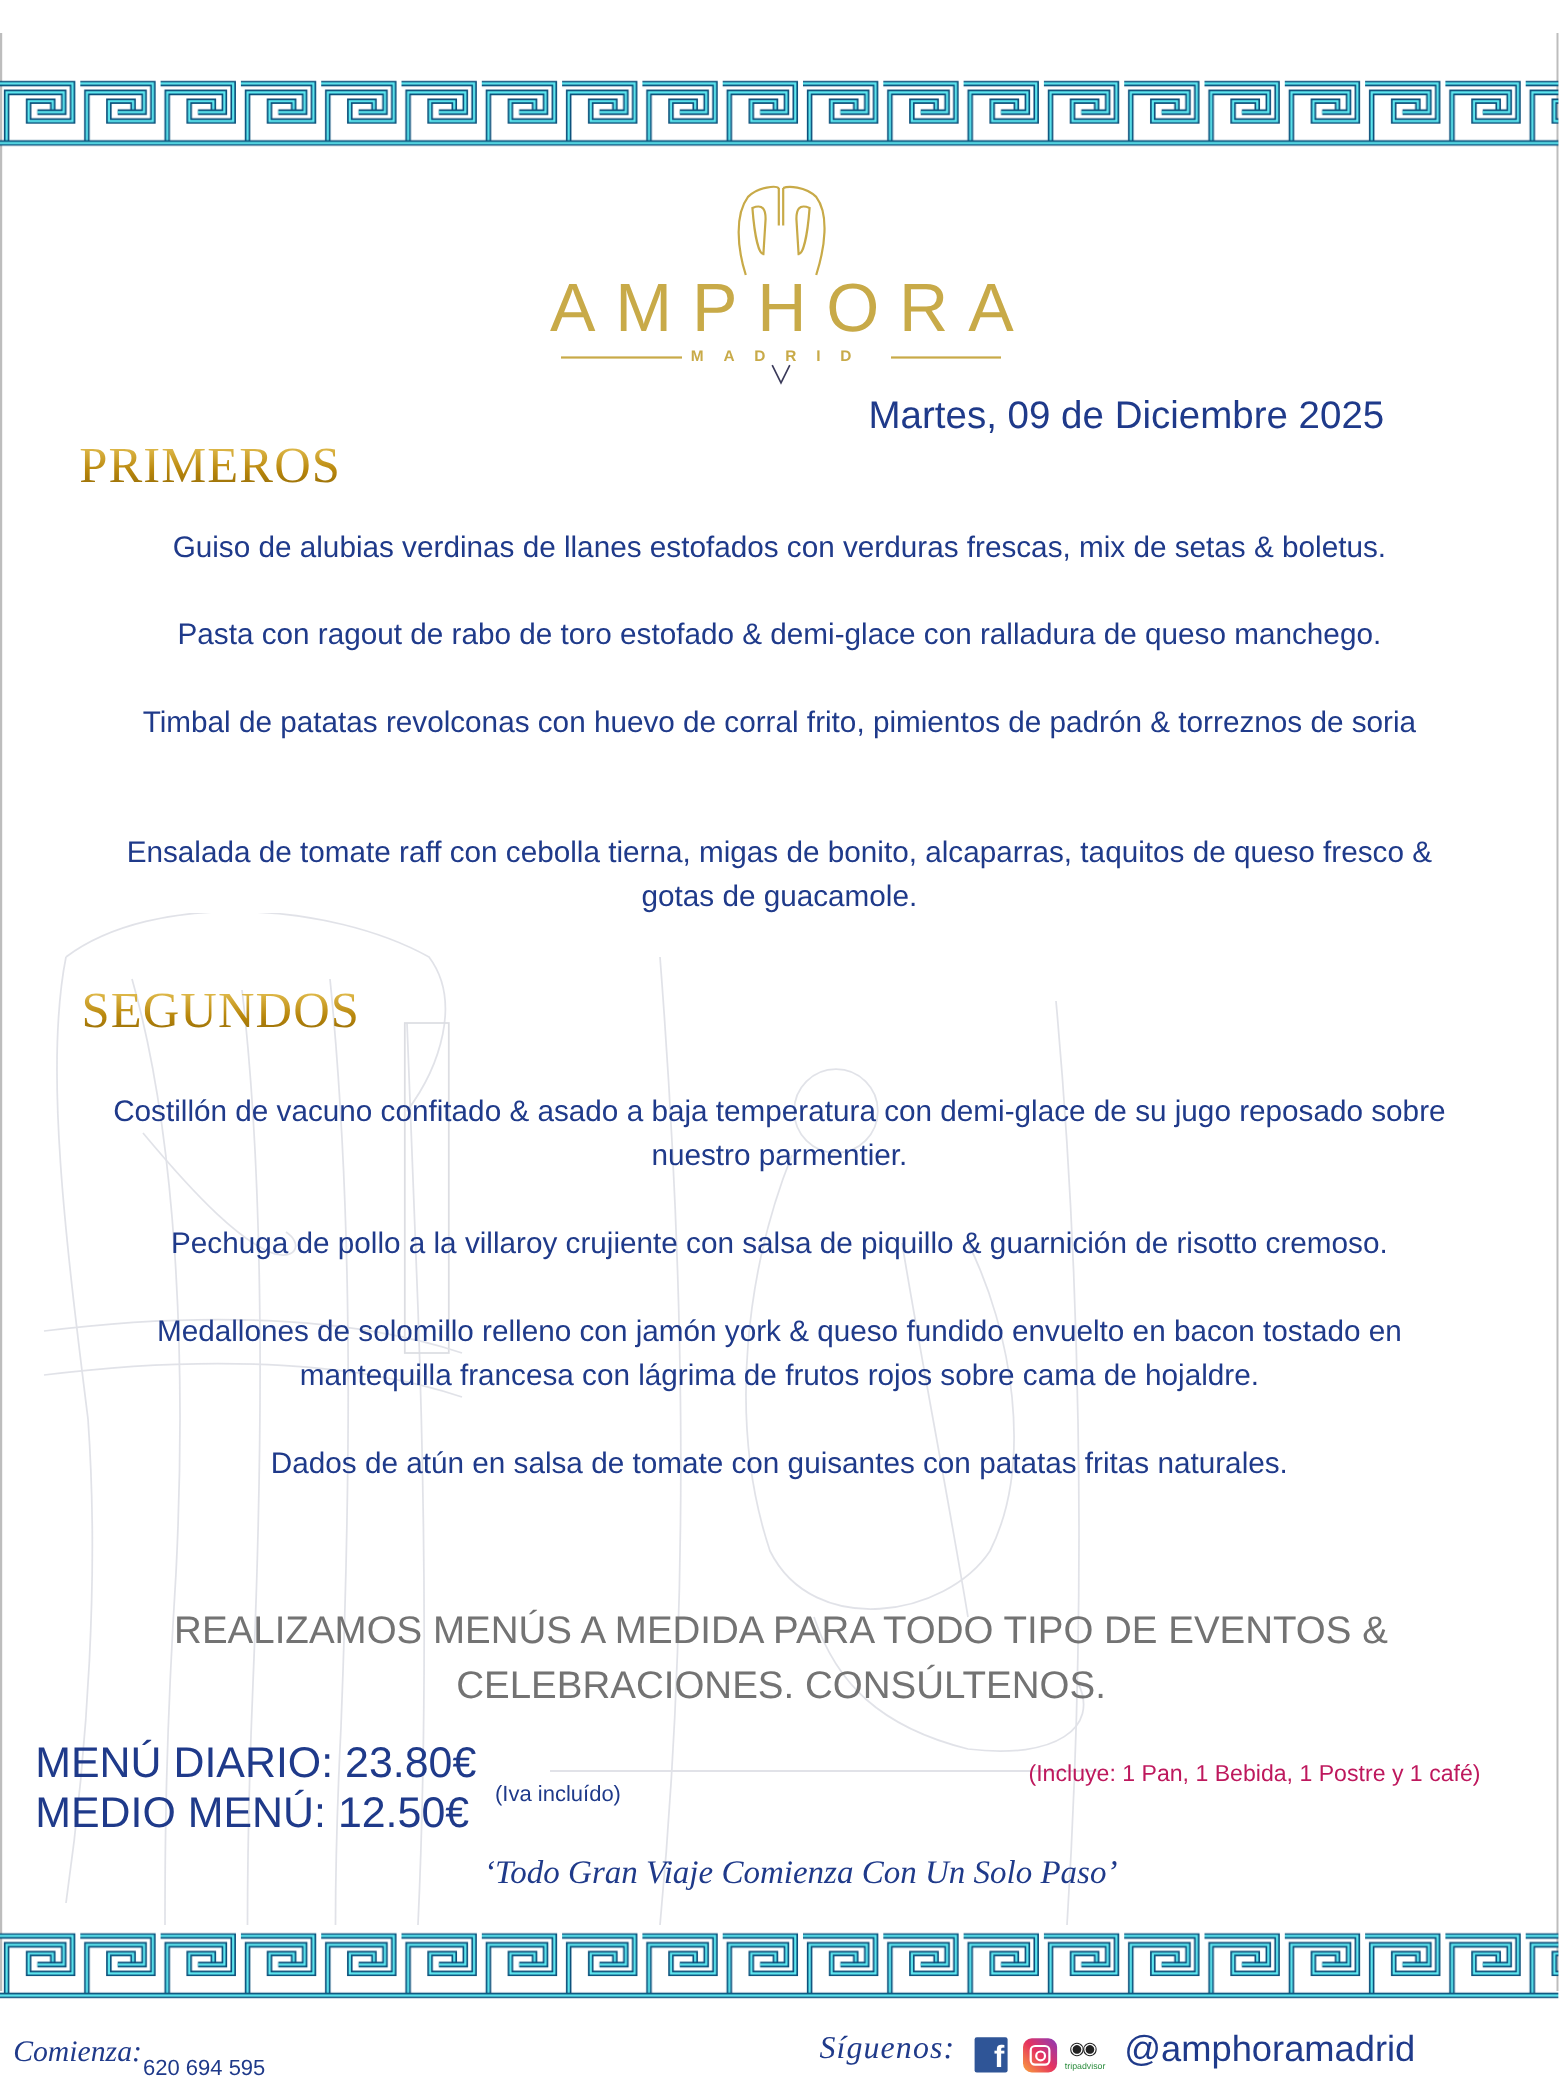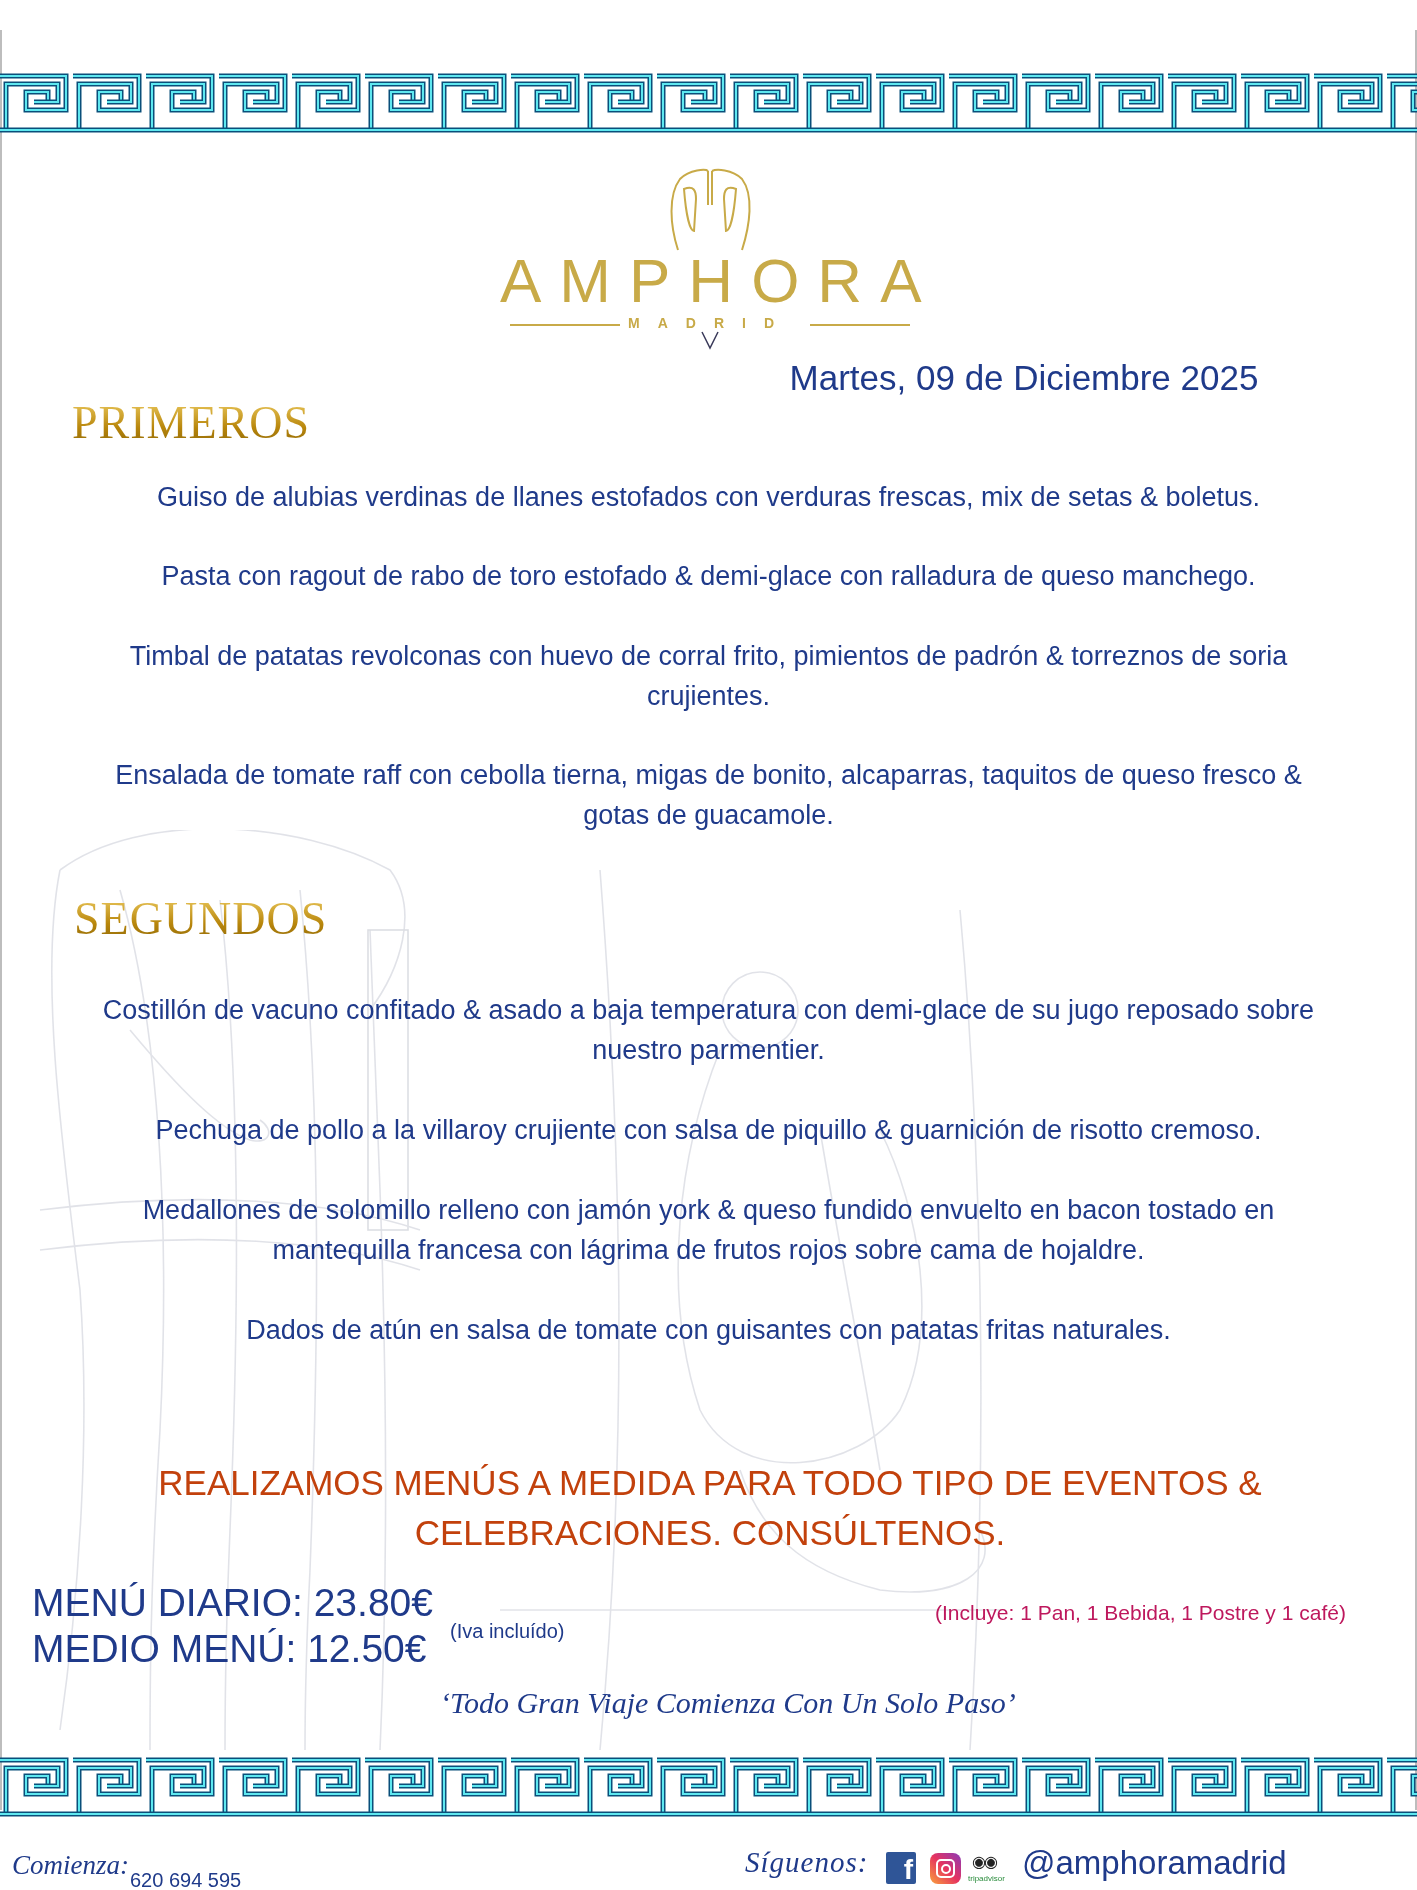--- a/index.html
+++ b/index.html
@@ -21,21 +21,21 @@
   .logo-line-r { position: absolute; right: 10px; top: 169px; width: 100px; height: 2px; background: #c8aa48; }
 
   .date { position: absolute; left: 704px; top: 358px; width: 640px; text-align: center; font-size: 35px; color: #1f3a8a; }
 
   .section-title { position: absolute; font-family: "Liberation Serif", "DejaVu Serif", serif; font-size: 46px; letter-spacing: 1px; color: #c59a15; background: linear-gradient(#f3d36a, #b8860b 60%, #8a6508); -webkit-background-clip: text; background-clip: text; -webkit-text-fill-color: transparent; }
   .primeros-title { left: 72px; top: 396px; }
   .segundos-title { left: 74px; top: 892px; }
 
   .dish { position: absolute; left: 0; width: 1417px; text-align: center; font-size: 27px; line-height: 40px; color: #1f3a8a; }
 
-  .promo { position: absolute; left: 100px; width: 1220px; text-align: center; font-size: 35px; line-height: 50px; color: #c2410c; text-transform: uppercase; }
+  .promo { position: absolute; left: 100px; width: 1220px; text-align: center; font-size: 35px; line-height: 50px; color: #737373; text-transform: uppercase; }
 
   .price { position: absolute; left: 32px; font-size: 39px; color: #1f3a8a; line-height: 46px; }
   .price-1 { top: 1580px; }
   .price-2 { top: 1626px; }
   .iva { position: absolute; left: 450px; top: 1620px; font-size: 20px; color: #1f3a8a; }
   .includes { position: absolute; left: 935px; top: 1601px; font-size: 21px; color: #be185d; }
 
   .quote { position: absolute; left: 440px; top: 1686px; width: 640px; font-family: "Liberation Serif", "DejaVu Serif", serif; font-style: italic; font-size: 30px; color: #1f3a8a; }
 
   .reservas-label { position: absolute; left: 12px; top: 1850px; font-family: "Liberation Serif", serif; font-style: italic; font-size: 27px; color: #1f3a8a; }
@@ -118,21 +118,20 @@
 <div class="section-title primeros-title">PRIMEROS</div>
 
 <div class="dish" style="top:477px">
   <div>Guiso de alubias verdinas de llanes estofados con verduras frescas, mix de setas &amp; boletus.</div>
 </div>
 <div class="dish" style="top:556px">
   <div>Pasta con ragout de rabo de toro estofado &amp; demi-glace con ralladura de queso manchego.</div>
 </div>
 <div class="dish" style="top:636px">
   <div>Timbal de patatas revolconas con huevo de corral frito, pimientos de padrón &amp; torreznos de soria</div>
-  <div>crujientes.</div>
 </div>
 <div class="dish" style="top:755px">
   <div>Ensalada de tomate raff con cebolla tierna, migas de bonito, alcaparras, taquitos de queso fresco &amp;</div>
   <div>gotas de guacamole.</div>
 </div>
 
 <div class="section-title segundos-title">SEGUNDOS</div>
 
 <div class="dish" style="top:990px">
   <div>Costillón de vacuno confitado &amp; asado a baja temperatura con demi-glace de su jugo reposado sobre</div>

